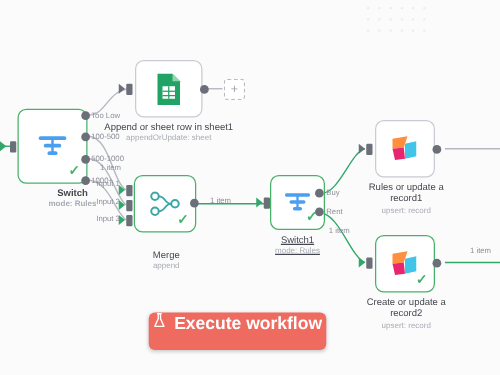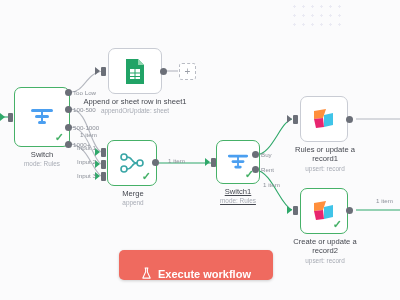--- a/index.html
+++ b/index.html
@@ -57,24 +57,24 @@
     position:absolute;width:15px;height:15px;border:1.2px dashed #b9bcc4;
     border-radius:3px;background:#fff;color:#9a9ea7;font-size:10px;
     display:flex;align-items:center;justify-content:center;line-height:1;
   }
 
   
   .ico{display:block;}
 
   
   .exec{
-    position:absolute;left:119px;top:250px;width:154px;height:30px;
+    position:absolute;left:119px;top:250px;width:142px;height:30px;
     background:#ef6a5f;border-radius:5px;color:#fff;
-    display:flex;align-items:flex-end;justify-content:center;gap:6px;
-    font-size:11px;font-weight:bold;
+    display:flex;align-items:flex-start;justify-content:center;gap:6px;
+    font-size:14px;font-weight:bold;
     box-shadow:0 1px 3px rgba(0,0,0,.18);
   }
   .exec .flask{width:11px;height:13px;}
 </style>
 </head>
 <body>
 
 <div id="canvas">
 
   <div class="grid-patch"></div>
@@ -118,21 +118,21 @@
   <div class="inport" style="left:8px;top:113px;"></div>
   <div class="arrow" style="left:0px;top:113px;"></div>
   <div class="outdot" style="left:65px;top:89px;"></div>
   <div class="outdot" style="left:65px;top:106px;"></div>
   <div class="outdot" style="left:65px;top:124px;"></div>
   <div class="outdot" style="left:65px;top:141px;"></div>
   <div class="elabel" style="left:73px;top:89px;">Too Low</div>
   <div class="elabel" style="left:73px;top:106px;">100-500</div>
   <div class="elabel" style="left:73px;top:124px;">500-1000</div>
   <div class="elabel" style="left:73px;top:141px;">1000+</div>
-  <div class="caption" style="left:4px;top:150px;width:76px;">
+  <div class="caption" style="left:20px;top:150px;width:76px;font-weight:bold;">
     <span>Switch</span>
     <span class="sub">mode: Rules</span>
   </div>
 
   <div class="node plain" style="left:108px;top:48px;width:54px;height:46px;">
     <svg class="ico" width="22" height="27" viewBox="0 0 22 27">
       <path d="M2 1 h12 l6 6 v19 H2 Z" fill="#21a366"></path>
       <path d="M14 1 l6 6 h-6 Z" fill="#8ed6ae"></path>
       <rect x="6" y="11" width="10" height="10" fill="#ffffff"></rect>
       <rect x="6" y="14.5" width="10" height="1" fill="#21a366"></rect>
@@ -164,21 +164,21 @@
   <div class="inport" style="left:101px;top:172px;"></div>
   <div class="arrow" style="left:95px;top:148px;"></div>
   <div class="arrow" style="left:95px;top:160px;"></div>
   <div class="arrow" style="left:95px;top:172px;"></div>
   <div class="elabel" style="left:77px;top:144px;">Input 1</div>
   <div class="elabel" style="left:77px;top:158px;">Input 2</div>
   <div class="elabel" style="left:77px;top:172px;">Input 3</div>
   <div class="elabel" style="left:80px;top:131px;">1 item</div>
   <div class="outdot" style="left:152px;top:159px;"></div>
   <div class="elabel" style="left:168px;top:157px;">1 item</div>
-  <div class="caption" style="left:104px;top:189px;width:58px;text-align:center;">
+  <div class="caption" style="left:104px;top:199px;width:58px;text-align:center;">
     <span>Merge</span>
     <span class="sub">append</span>
   </div>
 
   <div class="node ok" style="left:216px;top:140px;width:44px;height:44px;">
     <svg class="ico" width="24" height="22" viewBox="0 0 26 24">
       <rect x="2" y="4" width="22" height="3" rx="1.5" fill="#4b9ff0"></rect>
       <rect x="6" y="10" width="14" height="3" rx="1.5" fill="#4b9ff0"></rect>
       <rect x="9" y="16" width="8" height="3" rx="1.5" fill="#4b9ff0"></rect>
       <rect x="12" y="6" width="2" height="12" fill="#4b9ff0"></rect>

